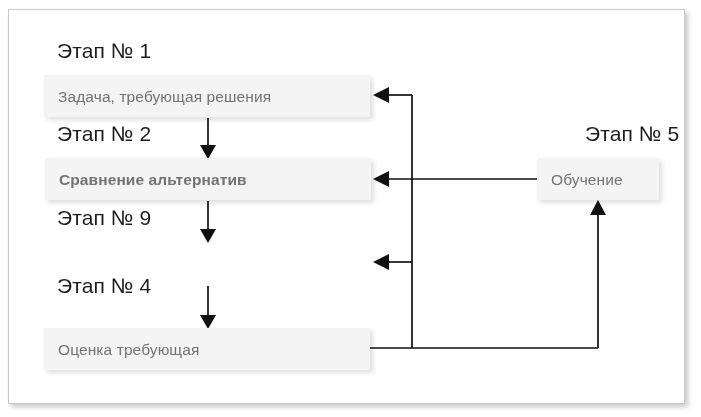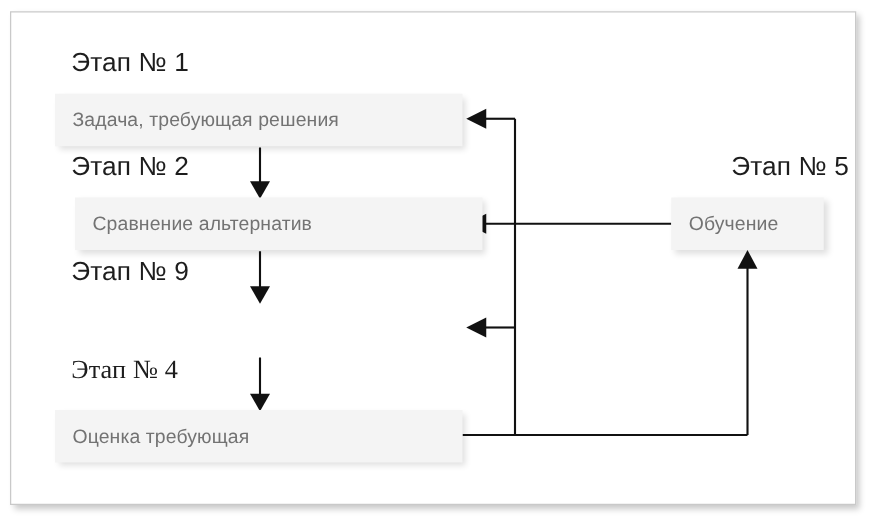--- a/index.html
+++ b/index.html
@@ -139,28 +139,28 @@
 
       <g>
         <line x1="537" y1="179" x2="388" y2="179"></line>
         <polygon points="389,171 389,187 373,179"></polygon>
       </g>
     </svg>
 
     <div class="stage-label" style="left:57px; top:41px;">Этап № 1</div>
     <div class="stage-label" style="left:57px; top:124px;">Этап № 2</div>
     <div class="stage-label" style="left:57px; top:208px;">Этап № 9</div>
-    <div class="stage-label" style="left:57px; top:286px;font-family:Liberation Serif, serif;">Этап № 4</div>
+    <div class="stage-label" style="left:57px; top:276px;">Этап № 4</div>
     <div class="stage-label" style="left:551px; top:124px;margin-left:34px;">Этап № 5</div>
 
     <div class="step-box" style="left:44px; top:75px; width:326px; height:42px;">
       <span class="step-text">Задача, требующая решения</span>
     </div>
 
-    <div class="step-box" style="left:60px; top:158px; width:326px; height:42px;">
+    <div class="step-box" style="left:45px; top:158px; width:326px; height:42px;font-weight:bold;">
       <span class="step-text">Сравнение альтернатив</span>
     </div>
 
 
     <div class="step-box" style="left:44px; top:328px; width:326px; height:42px;">
       <span class="step-text">Оценка требующая</span>
     </div>
 
     <div class="step-box" style="left:537px; top:158px; width:122px; height:42px;">
       <span class="step-text">Обучение</span>

